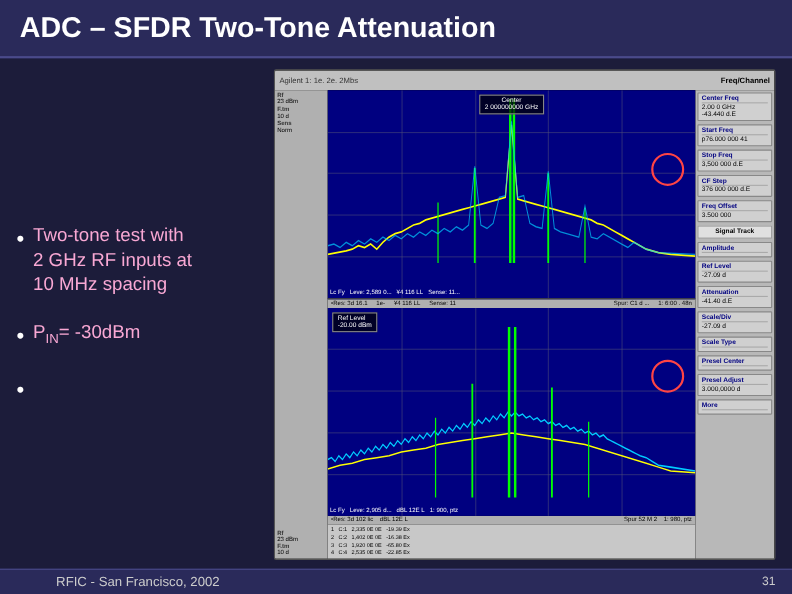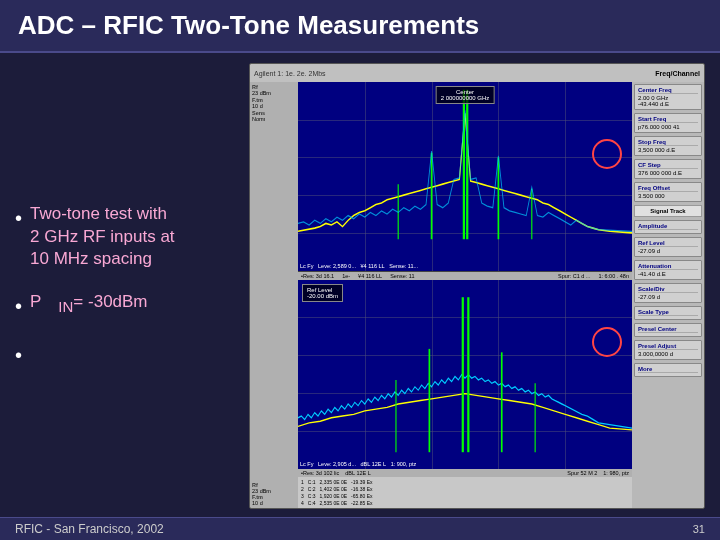--- a/index.html
+++ b/index.html
@@ -273,20 +273,21 @@
       padding: 4px 15px;
       display: flex;
       justify-content: space-between;
       align-items: center;
       border-top: 1px solid #4a4a8a;
     }
 
     .bottom-text {
       color: #cccccc;
       font-size: 12px;
+      margin-left: 36px;
     }
 
     .page-num {
       color: #cccccc;
       font-size: 11px;
     }
 
     
     .spectrum-svg {
       position: absolute;
@@ -294,33 +295,33 @@
       width: 100%;
       height: 100%;
     }
   </style>
 </head>
 <body>
 
 <div class="slide">
 
   <div class="title-bar">
-    <span class="title-text">ADC – RFIC Two-Tone Measurements</span>
+    <span class="title-text">ADC – SFDR Two-Tone Attenuation</span>
   </div>
 
   <div class="content-area">
 
     <div class="bullet-points">
       <div class="bullet-item">
         <span class="bullet-dot">•</span>
         <span class="bullet-text">Two-tone test with<br>2 GHz RF inputs at<br>10 MHz spacing</span>
       </div>
       <div class="bullet-item">
         <span class="bullet-dot">•</span>
-        <span class="bullet-text">P<sub style="font-size:15px;margin-left:17px;">IN</sub>= -30dBm</span>
+        <span class="bullet-text">P<sub style="font-size:12px;">IN</sub>= -30dBm</span>
       </div>
       <div class="bullet-item">
         <span class="bullet-dot">•</span>
       </div>
     </div>
 
     <div class="analyzer-container">
 
       <div class="inst-header">
         <span class="inst-header-text">Agilent   1: 1e. 2e. 2Mbs</span>

